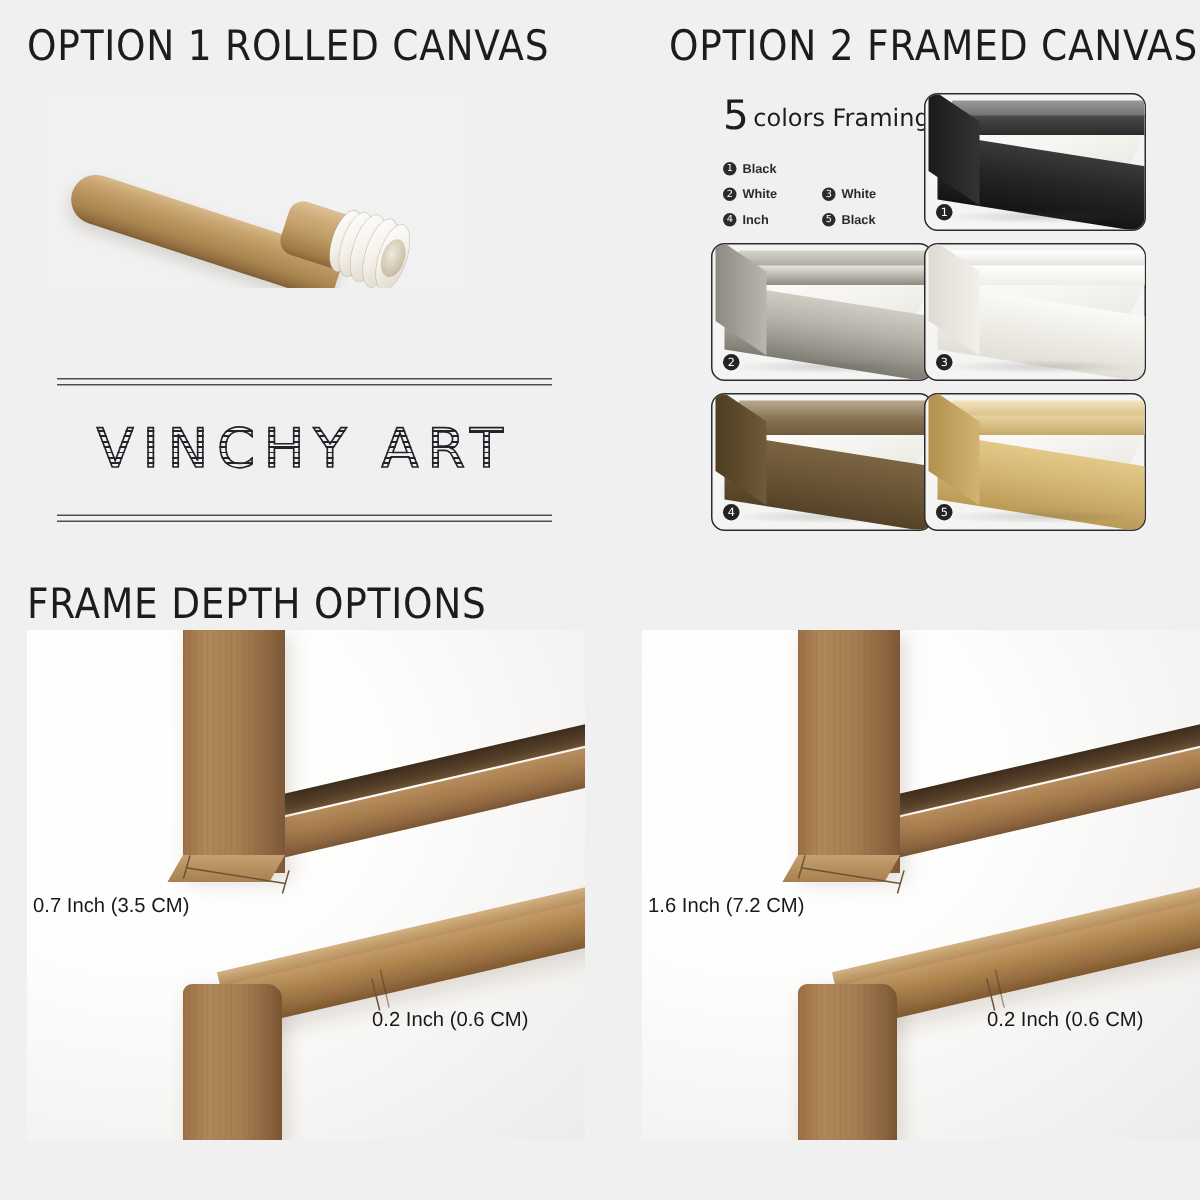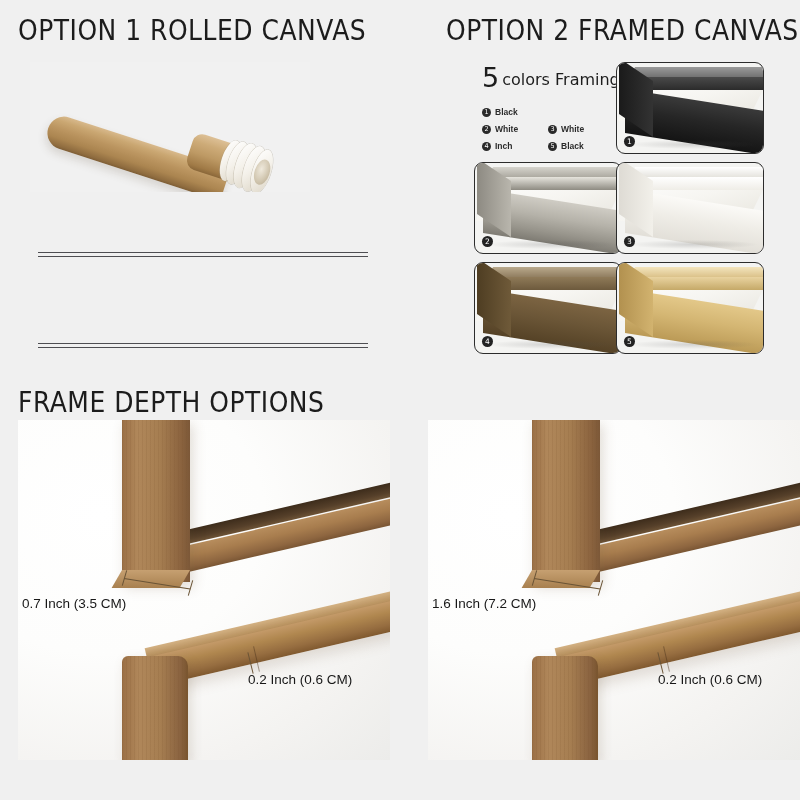--- a/index.html
+++ b/index.html
@@ -436,20 +436,21 @@
         <div class="layer l3"></div>
         <div class="layer l4"></div>
         <div class="layer l5"></div>
         <div class="core"></div>
       </div>
     </div>
   </div>
 
   <div id="logo-block">
     <div class="logo-rule top"></div>
+    <div id="logo-text">VINCHY ART</div>
     <div class="logo-rule bottom"></div>
   </div>
 
   <div class="heading" id="heading-opt2">OPTION 2 FRAMED CANVAS</div>
 
   <div id="framing-legend">
     <div id="legend-title">
       <span class="big">5</span><span class="rest">colors Framing</span>
     </div>
     <div class="legend-rows">

